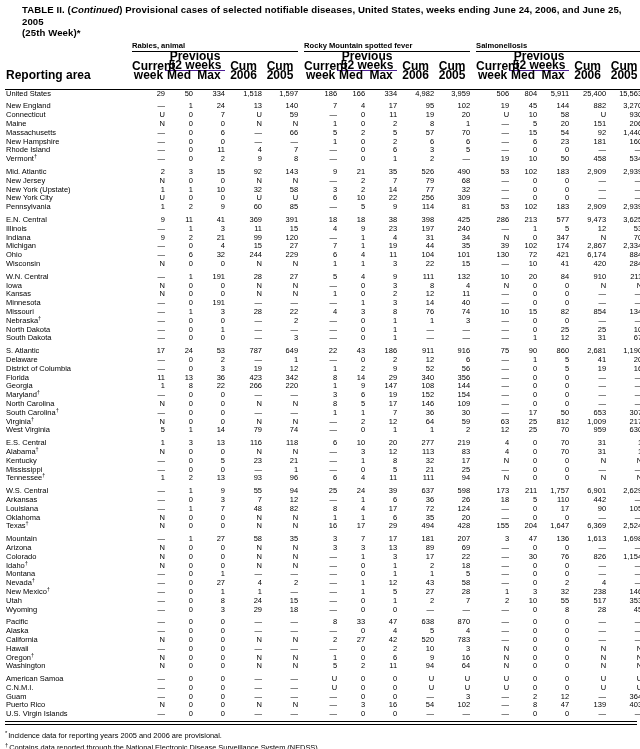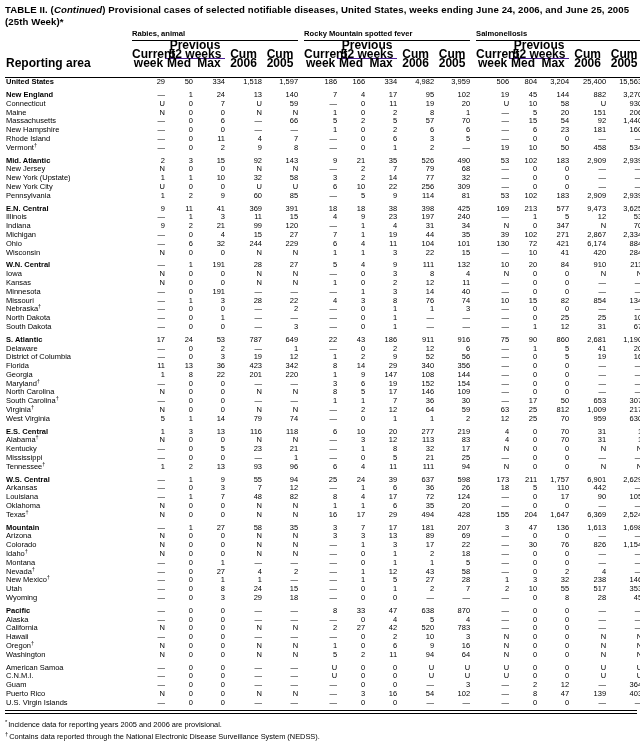--- a/index.html
+++ b/index.html
@@ -3,37 +3,37 @@
 <meta charset="utf-8">
 <style>
   html,body{margin:0;padding:0;}
   body{
     width:640px;height:749px;background:#ffffff;color:#000;
     font-family:"Liberation Sans","DejaVu Sans",sans-serif;
     -webkit-font-smoothing:antialiased;overflow:hidden;
   }
   .title{
     font-weight:bold;font-size:9.6px;line-height:11.5px;
-    padding:4px 6px 0 5px;letter-spacing:.1px;
+    padding:4px 6px 0 22px;letter-spacing:.1px;
   }
   .title .cont{font-style:italic;}
   table{
     border-collapse:collapse;table-layout:fixed;
     width:632px;margin:3px 4px 0 5px;
     font-size:7.5px;
   }
   td,th{padding:0;margin:0;vertical-align:bottom;line-height:8.8px;font-weight:normal;white-space:nowrap;overflow:visible;}
   .c{text-align:center;}
   .num{text-align:right;}
   .area{text-align:left;padding-left:1px;}
   .grp{font-weight:bold;border-bottom:1px solid #000;padding-bottom:1px;font-size:7.6px;}
   .hdr{font-weight:bold;font-size:12px;}
   .w52{border-bottom:1px solid #4c1d95;}
   tr.hrule td{border-bottom:1px solid #000;padding-bottom:9px;}
-  tr.region td.area{font-weight:bold;}
+  tr.region td.area{font-weight:normal;}
   tr.gap td{padding-top:4px;}
   tbody tr td{height:8.8px;}
   sup{font-size:5.5px;vertical-align:super;line-height:0;}
   .bottomrule{width:632px;margin:2px 4px 0 5px;height:2px;border-top:1px solid #000;border-bottom:1px solid #000;}
   .footnotes{font-size:7.4px;line-height:9.5px;padding:4px 6px 0 5px;}
   .footnotes .legend span{margin-right:22px;}
   .fn-mark{font-size:5.8px;vertical-align:super;margin-right:1px;}
 </style>
 </head>
 <body>
@@ -135,21 +135,21 @@
         <td class="num">1,597</td>
         <td></td>
         <td class="num">186</td>
         <td class="num">166</td>
         <td class="num">334</td>
         <td class="num">4,982</td>
         <td class="num">3,959</td>
         <td></td>
         <td class="num">506</td>
         <td class="num">804</td>
-        <td class="num">3,204</td>
+        <td class="num">5,911</td>
         <td class="num">25,400</td>
         <td class="num">15,563</td>
       </tr>
       <tr class="region gap">
         <td class="area">New England</td>
         <td class="num">—</td>
         <td class="num">1</td>
         <td class="num">24</td>
         <td class="num">13</td>
         <td class="num">140</td>
@@ -393,21 +393,21 @@
         <td class="num">41</td>
         <td class="num">369</td>
         <td class="num">391</td>
         <td></td>
         <td class="num">18</td>
         <td class="num">18</td>
         <td class="num">38</td>
         <td class="num">398</td>
         <td class="num">425</td>
         <td></td>
-        <td class="num">169</td>
+        <td class="num">286</td>
         <td class="num">213</td>
         <td class="num">577</td>
         <td class="num">9,473</td>
         <td class="num">3,625</td>
       </tr>
       <tr>
         <td class="area">Illinois</td>
         <td class="num">—</td>
         <td class="num">1</td>
         <td class="num">3</td>
@@ -455,21 +455,21 @@
         <td class="num">27</td>
         <td></td>
         <td class="num">7</td>
         <td class="num">1</td>
         <td class="num">19</td>
         <td class="num">44</td>
         <td class="num">35</td>
         <td></td>
         <td class="num">39</td>
         <td class="num">102</td>
-        <td class="num">271</td>
+        <td class="num">174</td>
         <td class="num">2,867</td>
         <td class="num">2,334</td>
       </tr>
       <tr>
         <td class="area">Ohio</td>
         <td class="num">—</td>
         <td class="num">6</td>
         <td class="num">32</td>
         <td class="num">244</td>
         <td class="num">229</td>
@@ -744,21 +744,21 @@
         <td class="num">0</td>
         <td class="num">0</td>
         <td class="num">—</td>
         <td class="num">—</td>
       </tr>
       <tr>
         <td class="area">Georgia</td>
         <td class="num">1</td>
         <td class="num">8</td>
         <td class="num">22</td>
-        <td class="num">201</td>
+        <td class="num">266</td>
         <td class="num">220</td>
         <td></td>
         <td class="num">1</td>
         <td class="num">9</td>
         <td class="num">147</td>
         <td class="num">108</td>
         <td class="num">144</td>
         <td></td>
         <td class="num">—</td>
         <td class="num">0</td>

